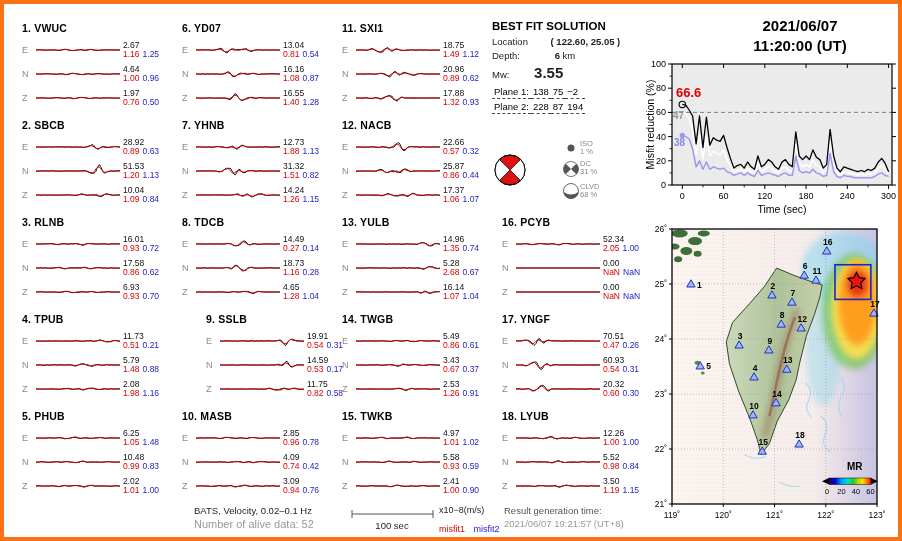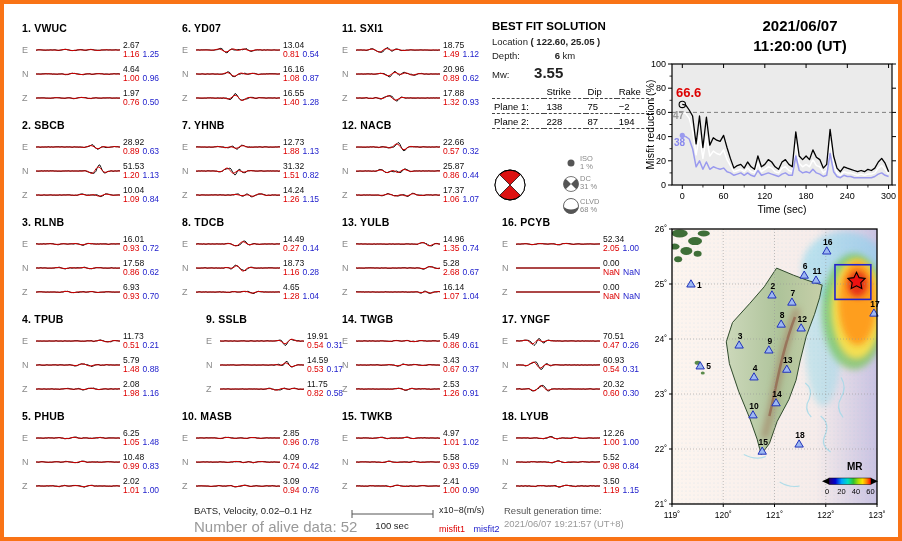--- a/index.html
+++ b/index.html
@@ -20,21 +20,21 @@
   .bf-strong{font-weight:bold;}
   #bf-mw{font-size:15px;font-weight:bold;}
   table.bf{border-collapse:collapse;font-size:9.5px;margin-top:2px;}
   table.bf td{padding:1.5px 2px;}
   .dashed-b{border-bottom:1px dashed #444;}
   .decomp-name{font-size:7.5px;color:#888;line-height:8px;}
   
   #datehdr{left:690px;top:12px;width:212px;text-align:center;font-size:15px;font-weight:bold;line-height:20px;}
   
   .foot1{font-size:9.5px;color:#222;}
-  .foot2{font-size:15px;color:#999;}
+  .foot2{font-size:11px;color:#999;}
   .u-m1{color:#dd0000;font-size:9px;}
   .u-m2{color:#2222cc;font-size:9px;margin-left:4px;}
 </style>
 </head>
 <body>
 
 <div id="page">
 
   <div id="stations">
       <div class="station" style="left: 18px; top: 18px;">
@@ -684,39 +684,33 @@
             <div><span class="m1">1.19</span><span class="m2">1.15</span></div>
           </div>
         </div>
       </div>
     </div>
 
   <div id="bestfit" class="abs">
     <div id="bf-title">BEST FIT SOLUTION</div>
     <div class="bf-row">
       <span>Location</span>
-      <span class="bf-strong" style="margin-left:0">( 122.60,  25.05 )</span>
+      <span class="bf-strong" style="margin-left:20px">( 122.60,  25.05 )</span>
     </div>
     <div class="bf-row">
       <span>Depth:</span>
       <span class="bf-strong" style="margin-left:32px">6</span>
       <span>km</span>
     </div>
     <div class="bf-row">
       <span>Mw:</span>
       <span id="bf-mw" style="margin-left:22px">3.55</span>
     </div>
     <table class="bf">
       <tbody>
-          <tr class="dashed-b">
-        <td style="width:50px"></td>
-        <td style="width:38px">Strike</td>
-        <td style="width:28px">Dip</td>
-        <td style="width:34px">Rake</td>
-      </tr>
       <tr class="dashed-b">
         <td>Plane 1:</td>
         <td>138</td>
         <td>75</td>
         <td>−2</td>
       </tr>
       <tr class="dashed-b">
         <td>Plane 2:</td>
         <td>228</td>
         <td>87</td>

